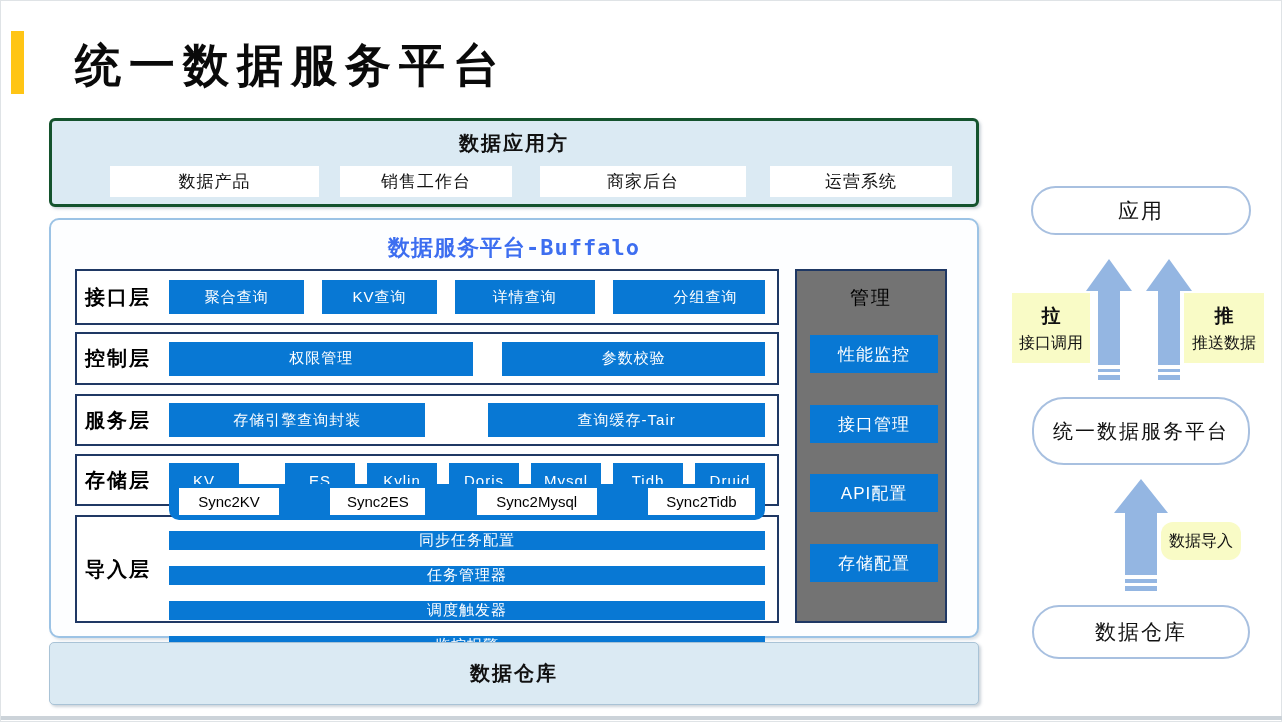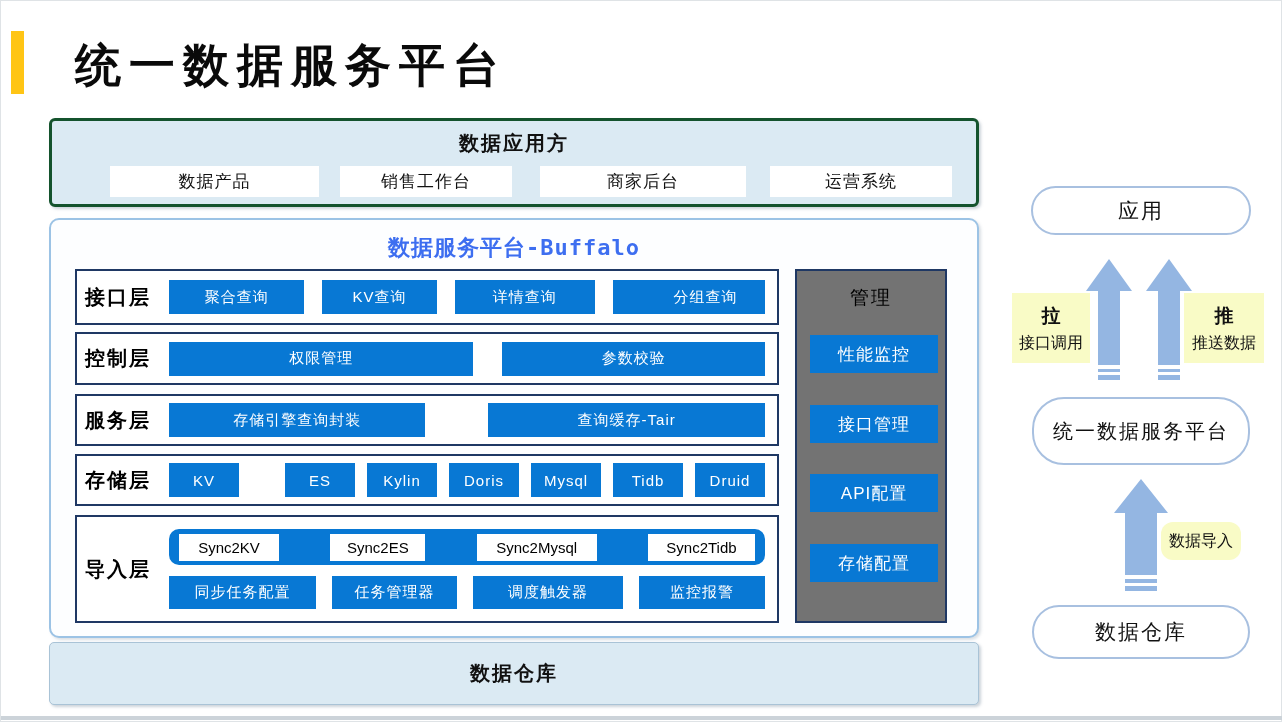--- a/index.html
+++ b/index.html
@@ -36,21 +36,21 @@
   .layer-label{width:84px;flex:0 0 84px;font-size:20px;font-weight:700;letter-spacing:2px;color:#000;}
   .layer-items{flex:1;display:flex;align-items:center;}
   .chip{background:#0878d4;color:#fff;font-size:15px;height:34px;display:flex;align-items:center;justify-content:center;
     letter-spacing:1px;white-space:nowrap;}
   .gap18{gap:18px;} .gap29{gap:29px;border-radius:8px;} .gap63{gap:63px;} .gap12{gap:12px;} .gap16{gap:16px;}
 
   .import-col{flex:1;display:flex;flex-direction:column;justify-content:center;}
   .sync-bar{height:36px;background:#0878d4;border-radius:10px;display:flex;align-items:center;justify-content:space-between;
     padding:0 10px;box-sizing:border-box;}
   .sync-chip{background:#fff;color:#000;height:27px;display:flex;align-items:center;justify-content:center;font-size:15px;}
-  .import-row{display:flex;margin-top:11px;}
+  .import-row{display:flex;margin-top:11px;flex-direction:column;}
   .import-row .chip{height:33px;}
 
   .management{position:absolute;left:744px;top:49px;width:152px;height:354px;border:2px solid #1f3864;background:#737373;box-sizing:border-box;}
   .management-title{position:absolute;left:0;right:0;top:14px;text-align:center;font-size:19px;letter-spacing:2px;color:#000;}
   .mgmt-item{position:absolute;left:13px;width:128px;height:38px;background:#0878d4;color:#fff;font-size:17px;
     display:flex;align-items:center;justify-content:center;letter-spacing:1px;}
   .mi-1{top:64px;} .mi-2{top:134px;} .mi-3{top:203px;} .mi-4{top:273px;}
 
   
   .warehouse-bar{position:absolute;left:48px;top:641px;width:930px;height:63px;background:#dbeaf3;

